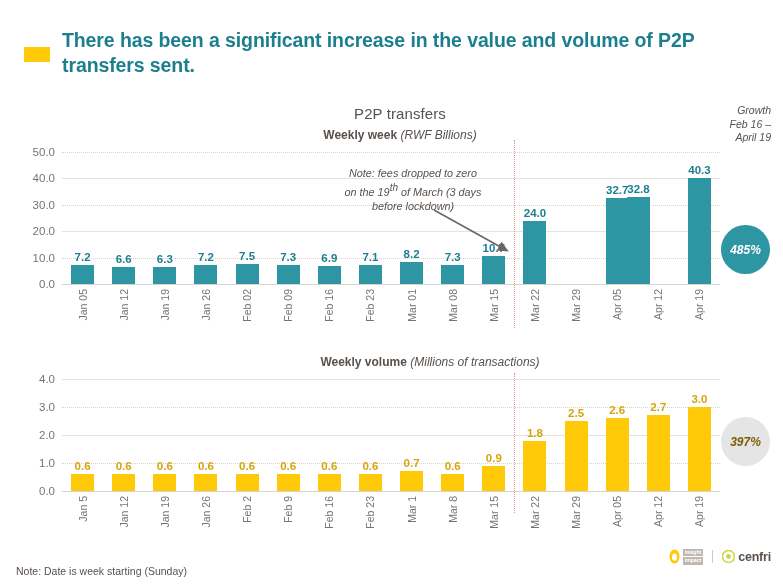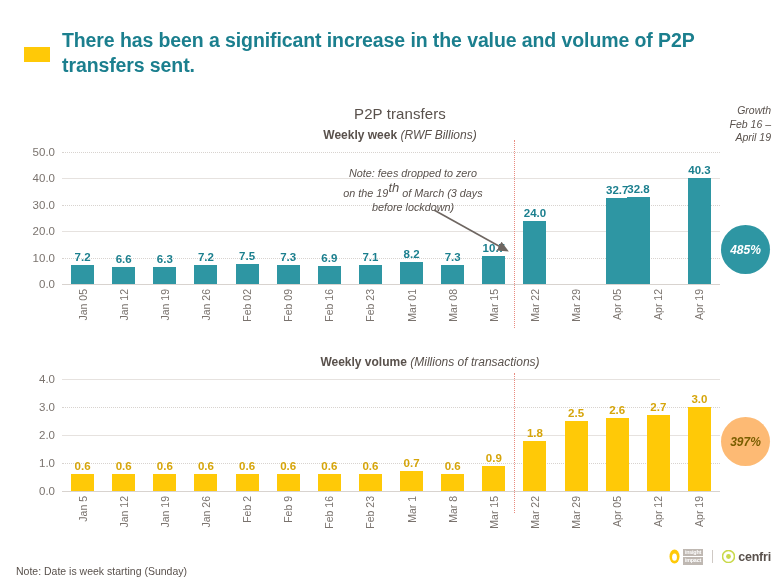--- a/index.html
+++ b/index.html
@@ -75,27 +75,27 @@
   
   .gold .bar { background:#FFC907; }
   .gold .bar-label { color:#D6A50A; }
 
   .badge {
     position:absolute; border-radius:50%;
     display:flex; align-items:center; justify-content:center;
     font-size:12px; font-weight:bold; font-style:italic; color:#ffffff;
   }
   .badge-teal { background:#2E96A3; }
-  .badge-gold { background:#fdba74; color:#7A5E00; }
+  .badge-gold { background:#e5e5e5; color:#7A5E00; }
 
   .note-annot {
     position:absolute; font-size:10.8px; font-style:italic; color:#59514C;
     line-height:14.5px; text-align:center; width:214px;
   }
-  .note-annot sup { font-size:13px; vertical-align:super; }
+  .note-annot sup { font-size:10px; vertical-align:super; }
   .annot-arrow { position:absolute; }
 
   .footer-note {
     position:absolute; left:16px; bottom:10px;
     font-size:10.5px; color:#59514C;
   }
   .footer-logos {
     position:absolute; right:12px; bottom:22px;
     display:flex; align-items:center; gap:9px;
   }

